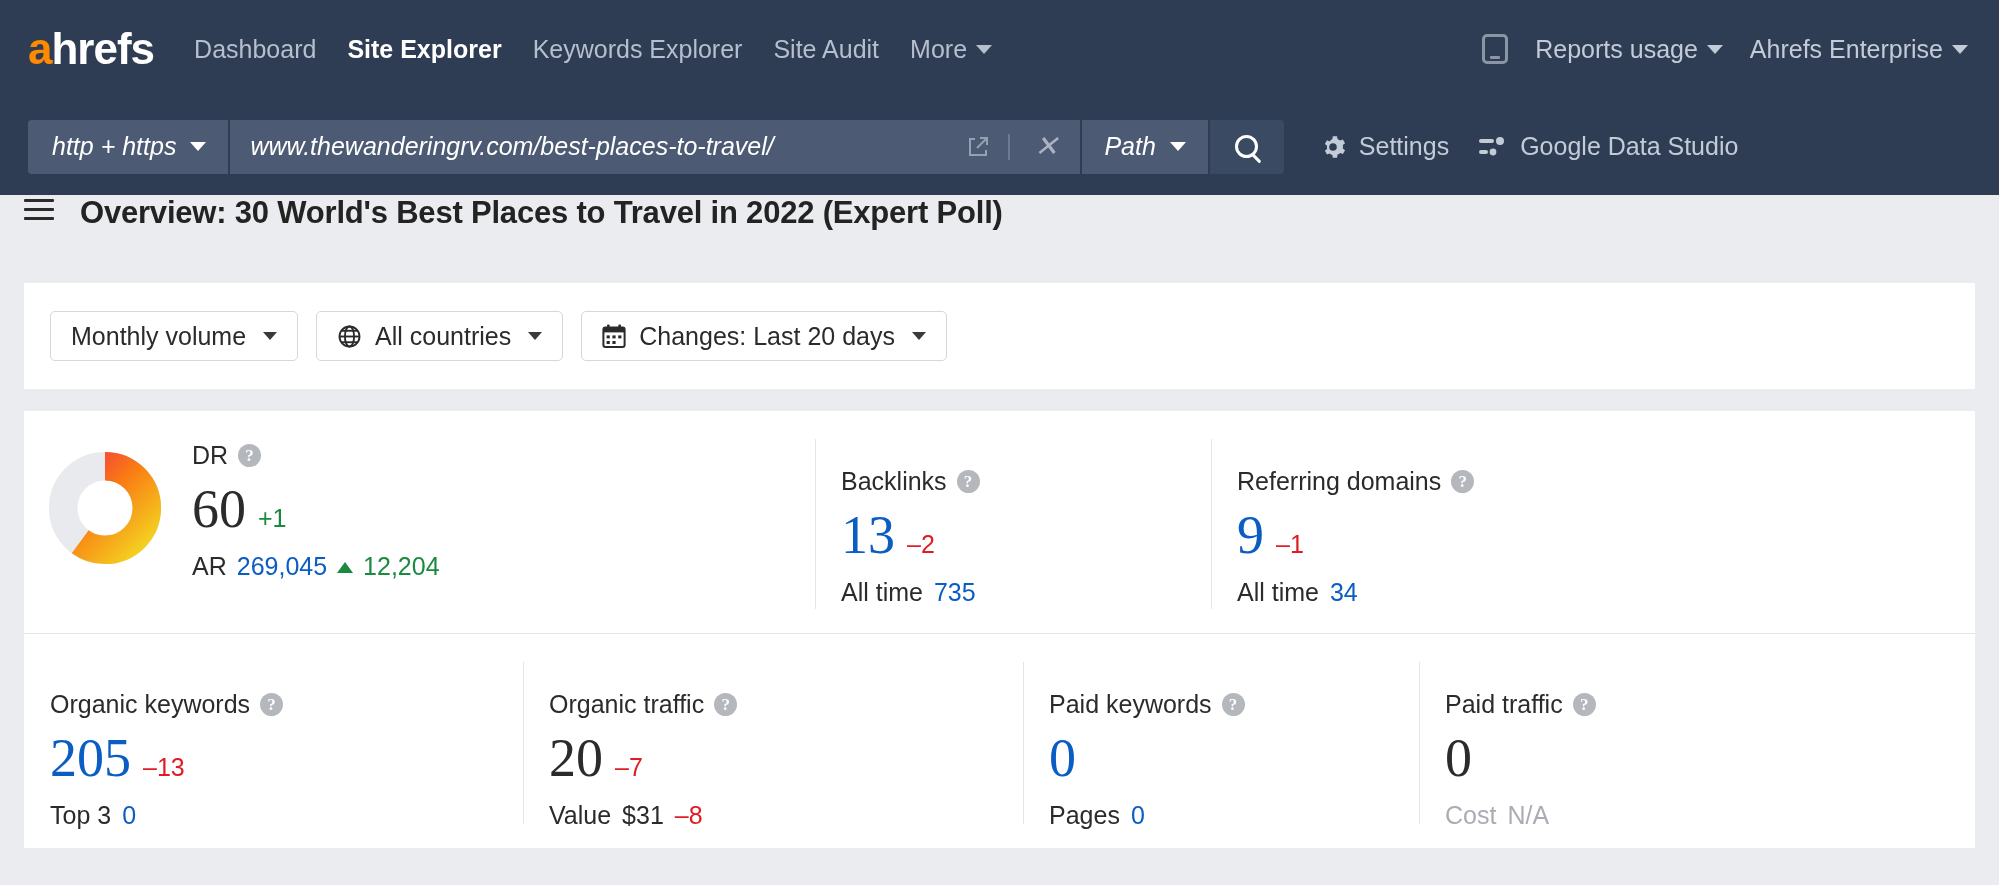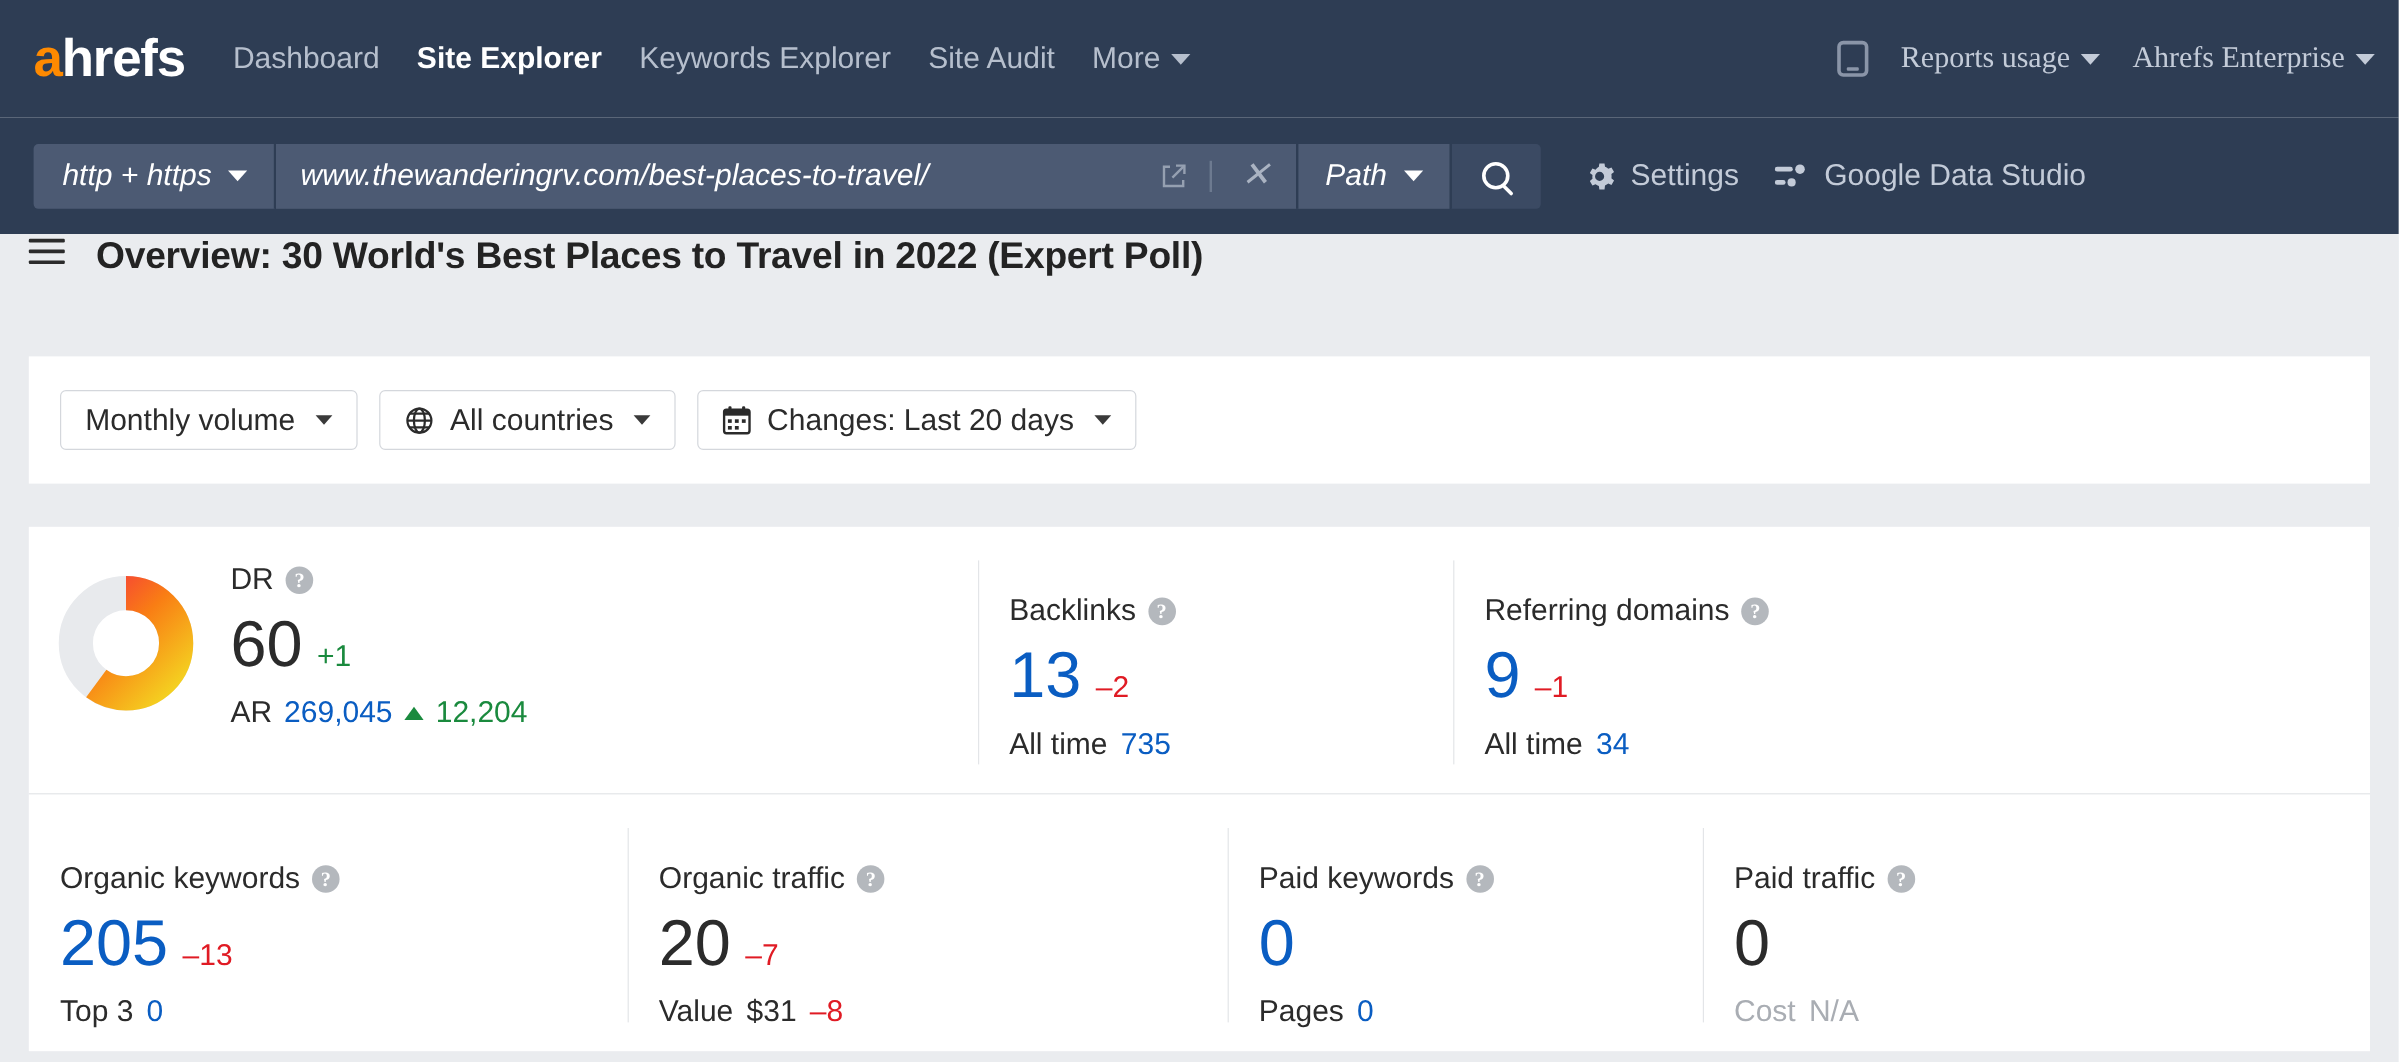--- a/index.html
+++ b/index.html
@@ -26,21 +26,21 @@
   .logo { display: flex; align-items: baseline; font-size: 44px; font-weight: bold; letter-spacing: -1px; margin-right: 40px; }
   .logo .a { color: #ff8a00; }
   .logo .rest { color: #ffffff; }
   .navlinks { display: flex; align-items: center; gap: 31px; }
   .navlink {
     color: #b6bfcd; font-size: 25px; cursor: pointer; white-space: nowrap;
   }
   .navlink.active { color: #ffffff; font-weight: 600; }
   .navlink.with-caret { display: flex; align-items: center; gap: 9px; }
   .caret { width: 0; height: 0; border-left: 8px solid transparent; border-right: 8px solid transparent; border-top: 9px solid currentColor; display: inline-block; }
-  .nav-right { position: absolute; right: 20px; top: 0; height: 98px; display: flex; align-items: center; gap: 27px; font-family: Liberation Serif, serif; }
+  .nav-right { position: absolute; right: 31px; top: 0; height: 98px; display: flex; align-items: center; gap: 27px; }
   .nav-right .navlink { color: #c3cbd8; }
   .monitor-icon { width: 26px; height: 30px; border: 3px solid #8a95a8; border-radius: 5px; position: relative; }
   .monitor-icon::after { content:''; position:absolute; bottom:2px; left:50%; transform:translateX(-50%); width:10px; height:3px; background:#8a95a8; border-radius:1px; }
 
   
   .searchrow {
     background: #2e3d54;
     height: 97px;
     display: flex;
     align-items: center;
@@ -81,21 +81,21 @@
   .gear { width: 26px; height: 26px; }
   .gds-icon { width: 28px; height: 22px; }
 
   
   .titlebar { height: 88px; display: flex; align-items: flex-start; padding: 0 0 0 24px; gap: 26px; background: #eaecef; }
   .hamburger { width: 30px; display: flex; flex-direction: column; gap: 6px; cursor: pointer; padding: 4px 0; }
   .hamburger span { display: block; height: 3px; background: #2b2b2b; border-radius: 1px; }
   .pagetitle { font-size: 31px; font-weight: bold; color: #232323; letter-spacing: -0.2px; }
 
   
-  .card { background: #ffffff; margin: 14px 24px; }
+  .card { background: #ffffff; margin: 0 24px; }
   .filterbar { display: flex; align-items: center; gap: 18px; padding: 28px 26px; }
   .pill {
     height: 50px; border: 1px solid #d4d7dc; border-radius: 5px; background: #ffffff;
     display: flex; align-items: center; gap: 13px; padding: 0 20px; cursor: pointer;
     font-size: 25px; color: #2b2b2b; white-space: nowrap;
   }
   .pill .caret { border-top-color: #3a3a3a; border-left-width: 7px; border-right-width: 7px; border-top-width: 8px; margin-left: 4px; }
   .globe { width: 25px; height: 25px; }
   .cal { width: 24px; height: 25px; }
 
@@ -108,21 +108,21 @@
   .mrow.bottom { height: 215px; border-top: 1px solid #e3e5e8; }
   .mcell { padding: 56px 0 0 26px; position: relative; }
   .mcell.divider::before { content: ''; position: absolute; left: 0; top: 28px; bottom: 24px; width: 1px; background: #e3e5e8; }
   .mlabel { font-size: 25px; color: #2b2b2b; display: flex; align-items: center; gap: 10px; margin-bottom: 10px; }
   .qmark {
     width: 23px; height: 23px; border-radius: 50%; background: #b4b8bd; color: #ffffff;
     font-size: 17px; font-weight: bold; display: inline-flex; align-items: center; justify-content: center;
     cursor: pointer; font-family: "Liberation Serif", serif;
   }
   .mvalue { display: flex; align-items: baseline; gap: 12px; margin-bottom: 14px; }
-  .bignum { font-size: 54px; font-weight: 400; line-height: 1.08; }
+  .bignum { font-size: 54px; font-weight: 400; line-height: 1.08; font-family: Liberation Serif, serif; }
   .bignum.blue { color: #0a5dc2; }
   .bignum.dark { color: #2b2b2b; }
   .delta { font-size: 25px; }
   .delta.up { color: #1a8a3e; }
   .delta.down { color: #e01b24; }
   .msub { font-size: 25px; color: #2b2b2b; display: flex; align-items: baseline; gap: 11px; }
   .msub .lnk { color: #0a5dc2; cursor: pointer; }
   .msub.muted, .msub.muted .lnk { color: #a9adb3; }
 
   

